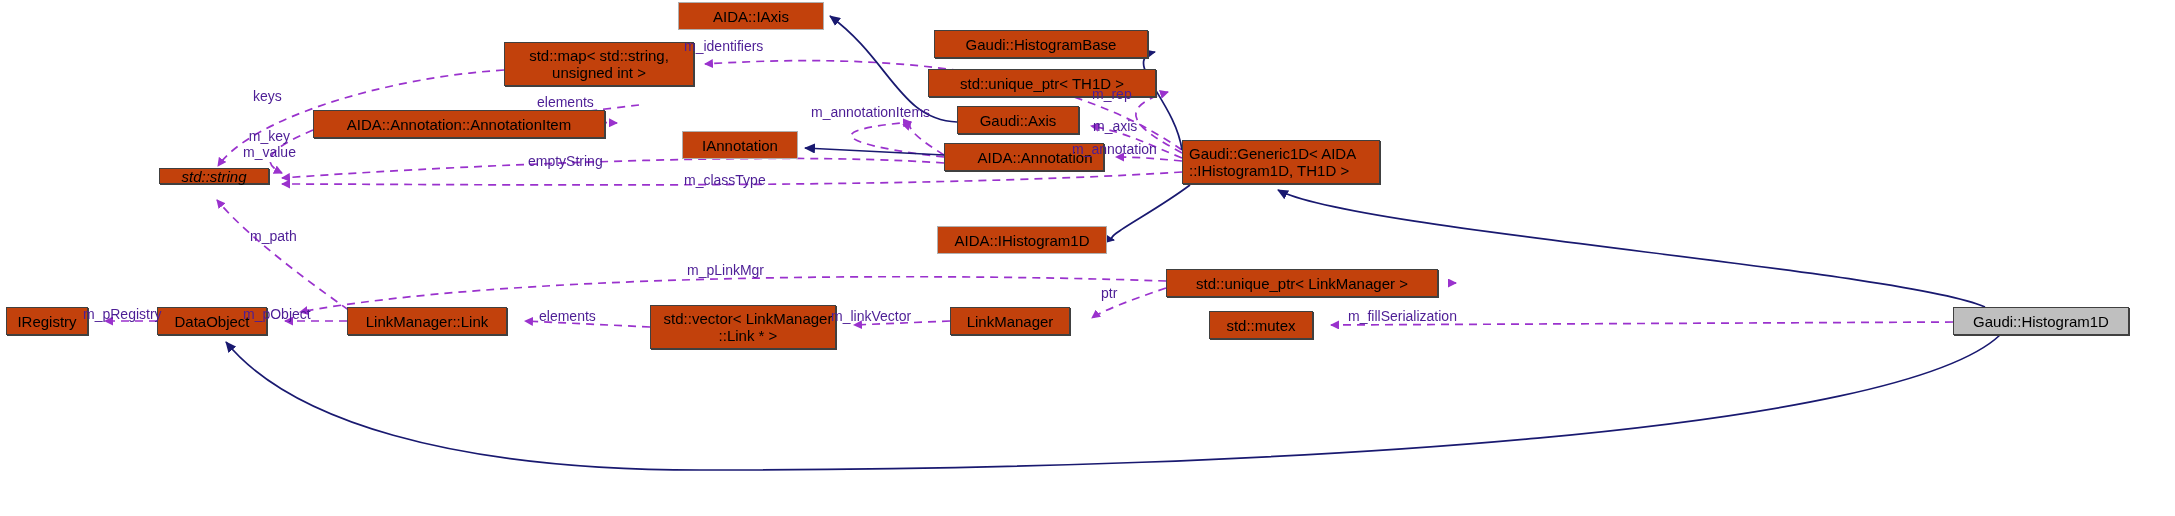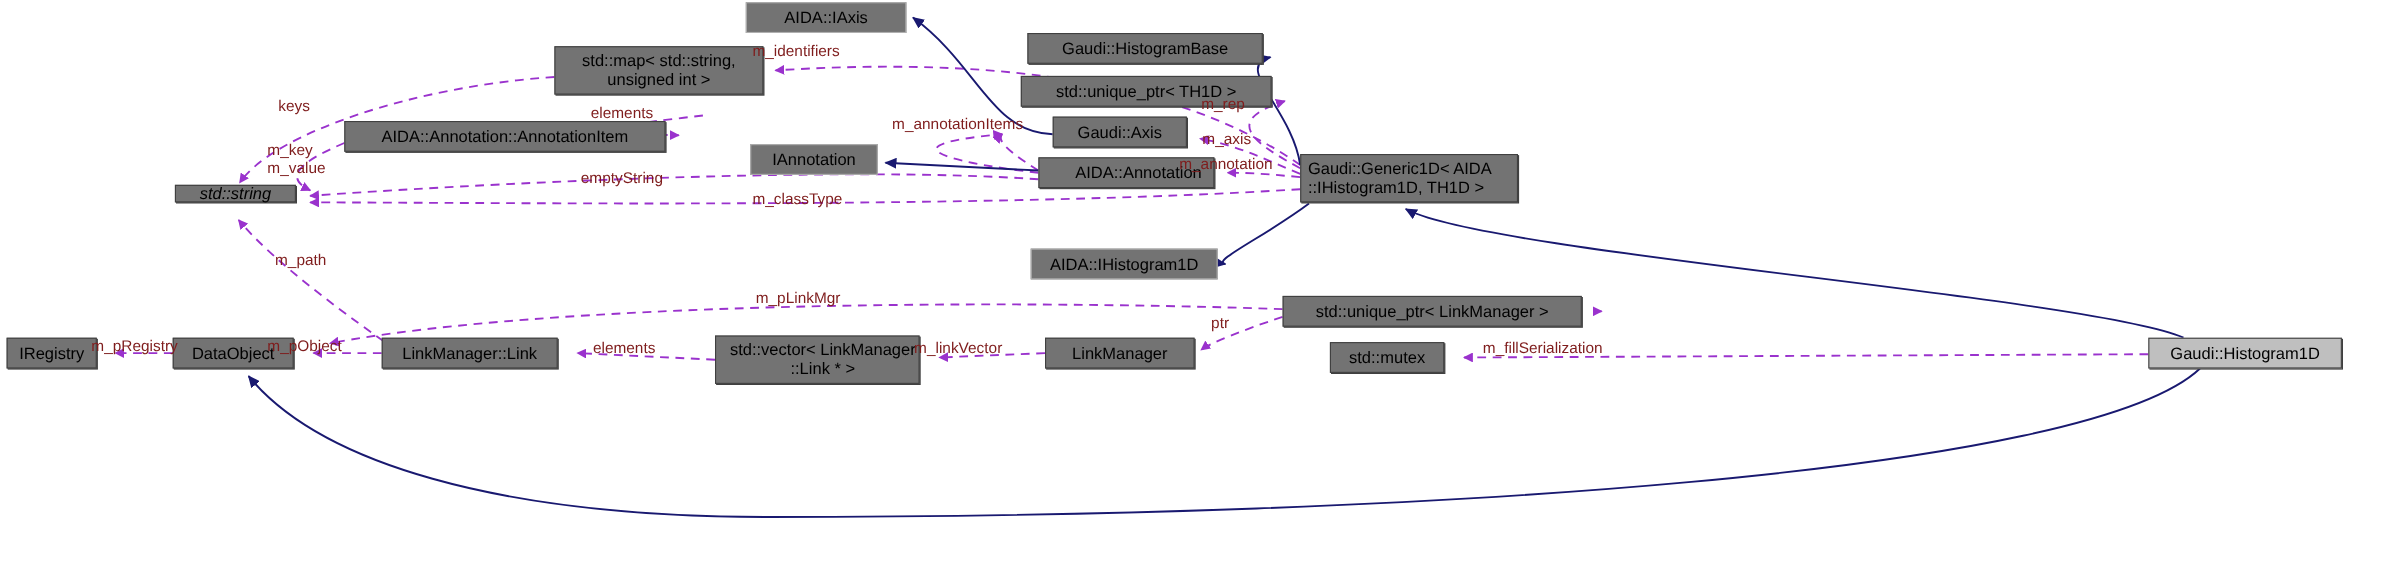--- a/index.html
+++ b/index.html
@@ -26,21 +26,21 @@
   .node {
     position: absolute;
     box-sizing: border-box;
     display: flex;
     align-items: center;
     justify-content: center;
     text-align: center;
     font-size: 15px;
     line-height: 17px;
     color: #000000;
-    background: #737373;
+    background: #c2410c;
     white-space: pre;
     padding: 2px 6px;
   }
   
   .node.solid {
     border: 1px solid #404040;
     box-shadow: 1px 1px 0 0 #404040;
   }
   
   .node.light {
@@ -49,23 +49,24 @@
   
   .node.focus {
     border: 1px solid #404040;
     background: #bfbfbf;
     box-shadow: 1px 1px 0 0 #404040;
   }
   .edge-label {
     position: absolute;
     font-size: 14px;
     line-height: 16px;
-    color: #7f1d1d;
+    color: #4c1d95;
     background: transparent;
     white-space: pre;
+    text-align: center;
   }
 </style>
 </head>
 <body>
 
 <div id="diagram-root">
 
   <svg class="edge-layer" viewBox="0 0 2175 516">
     <defs>
       <marker id="arrow-usage" markerWidth="9" markerHeight="9" refX="8" refY="4.5" orient="auto" markerUnits="userSpaceOnUse">
@@ -164,21 +165,21 @@
 
   <div class="node solid" style="left:6px;top:307px;width:82px;height:28px;">IRegistry</div>
 
   <div class="node solid" style="left:157px;top:307px;width:110px;height:28px;">DataObject</div>
 
   <div class="node solid" style="left:347px;top:307px;width:160px;height:28px;">LinkManager::Link</div>
 
   <div class="node solid" style="left:650px;top:305px;width:186px;height:44px;padding-left:16px;">std::vector&lt; LinkManager
 ::Link * &gt;</div>
 
-  <div class="node solid" style="left:950px;top:307px;width:136px;height:28px;">LinkManager</div>
+  <div class="node solid" style="left:950px;top:307px;width:120px;height:28px;">LinkManager</div>
 
   <div class="node solid" style="left:1209px;top:311px;width:104px;height:28px;">std::mutex</div>
 
   <div class="node focus" style="left:1953px;top:307px;width:176px;height:28px;">Gaudi::Histogram1D</div>
 
   <div class="edge-label" style="left:684px;top:38px;">m_identifiers</div>
   <div class="edge-label" style="left:253px;top:88px;">keys</div>
   <div class="edge-label" style="left:537px;top:94px;">elements</div>
   <div class="edge-label" style="left:811px;top:104px;">m_annotationItems</div>
   <div class="edge-label" style="left:1092px;top:86px;">m_rep</div>

